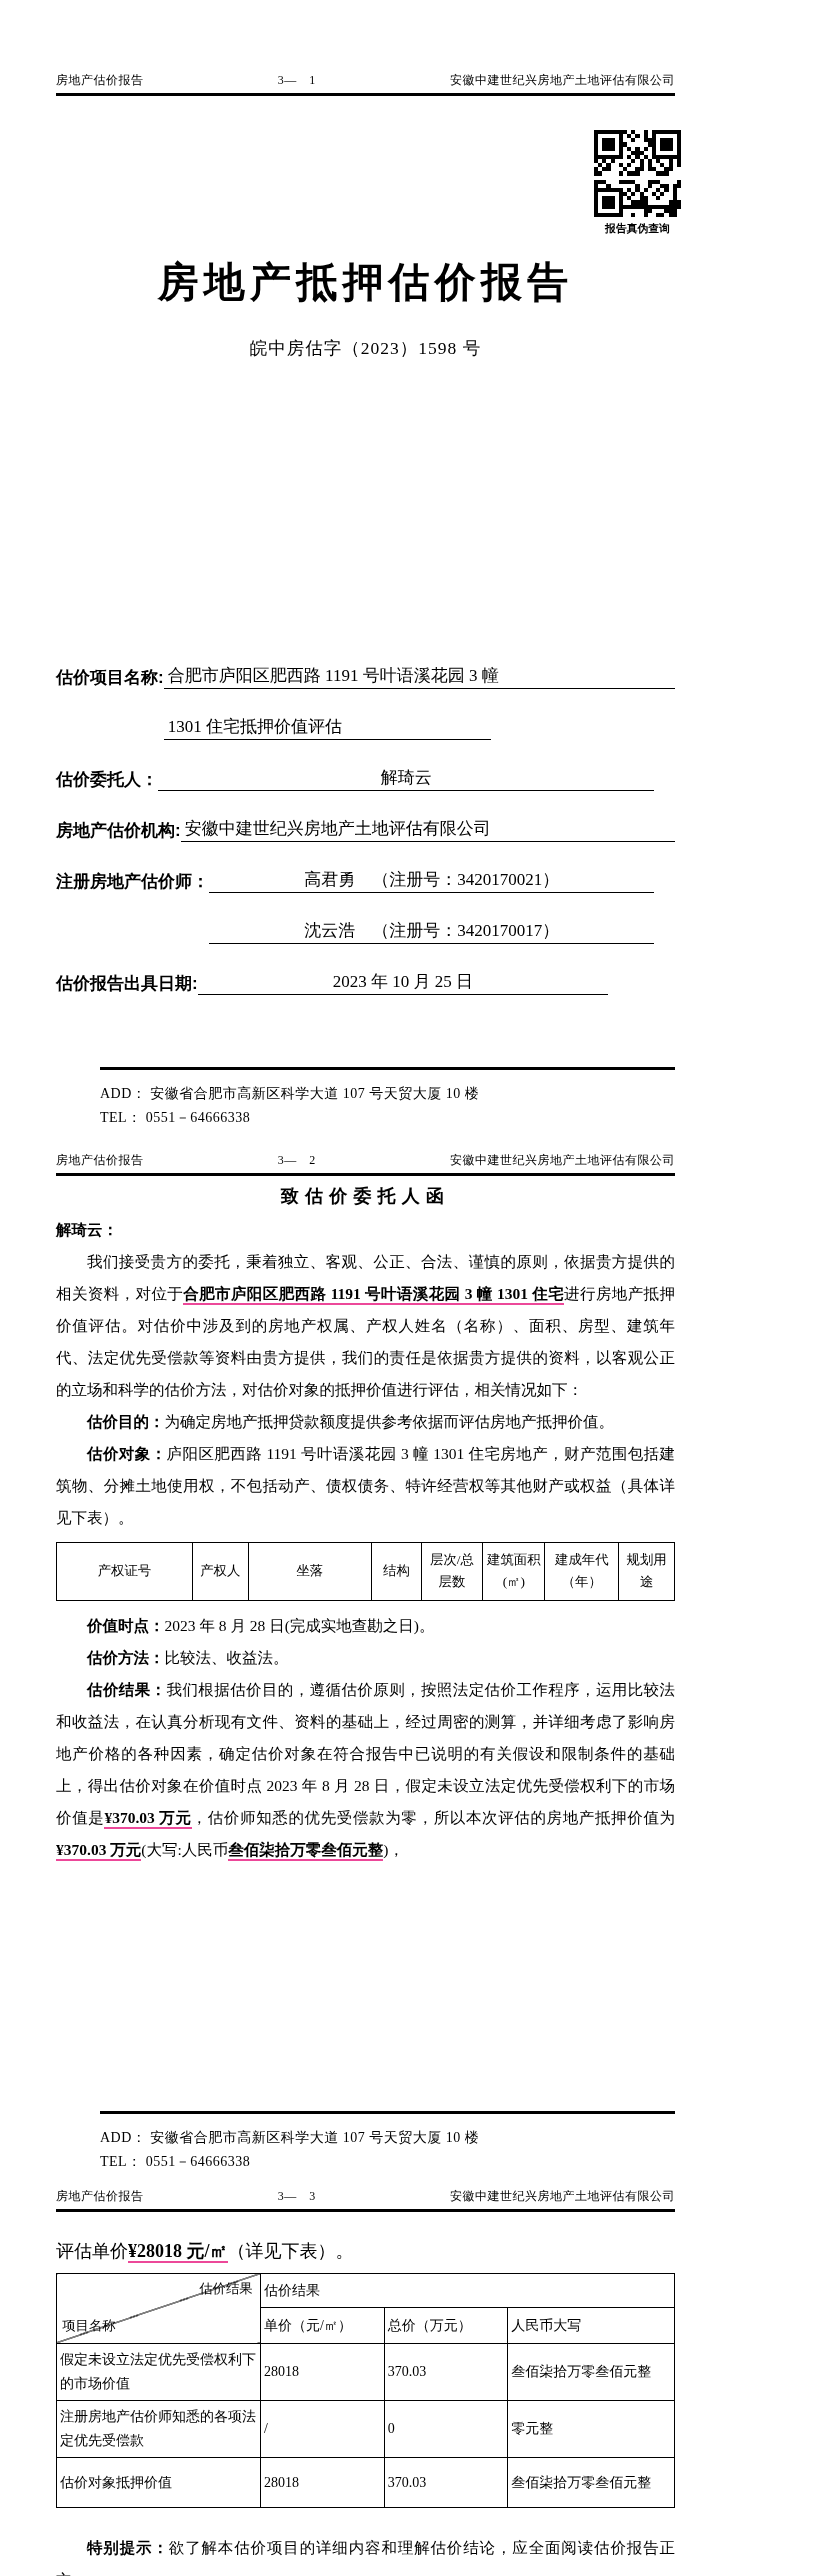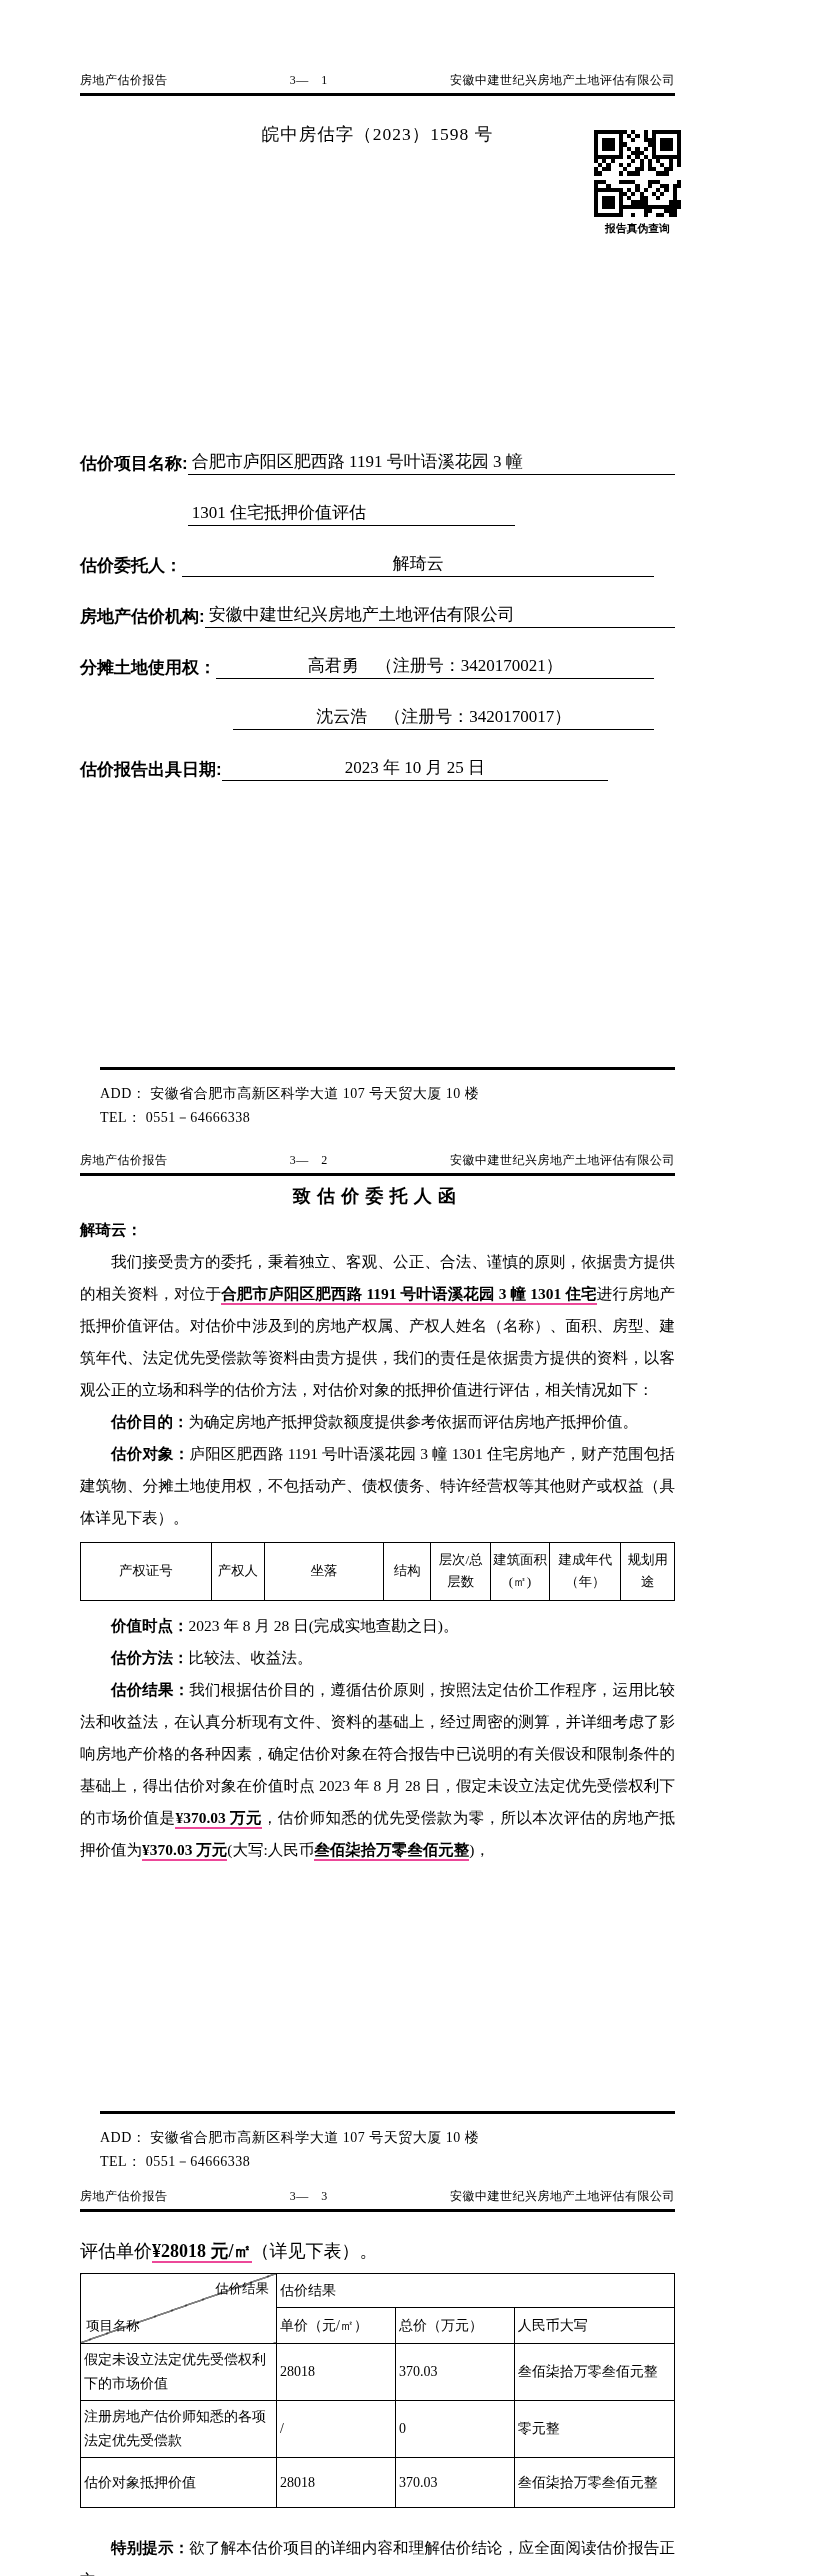--- a/index.html
+++ b/index.html
@@ -1,17 +1,17 @@
 <!DOCTYPE html>
 <html style="font-size:8.2px"><head>
 <meta charset="utf-8">
 <style>
   html,body{margin:0;padding:0;background:#ffffff;}
   body{width:818px;font-family:"Liberation Serif","DejaVu Serif",serif;color:#000;}
-  .page{position:relative;width:770px;box-sizing:border-box;padding-left:80px;padding-right:95px;overflow:hidden;}
+  .page{position:relative;width:770px;box-sizing:border-box;padding-left:56px;padding-right:95px;overflow:hidden;}
   .page-1{height:1140px;padding-top:72px;}
   .page-2{height:1042px;padding-top:12.4px;}
   .page-3{height:1118px;padding-top:6.2px;}
 
   
   .phead{display:flex;justify-content:space-between;align-items:baseline;font-size:12px;letter-spacing:0.5px;padding-bottom:3.6px;border-bottom:3.1px solid #000;}
   .phead .mid{flex:0 0 auto;}
   .pfoot{position:absolute;left:100px;right:95px;border-top:3.1px solid #000;padding-top:12.4px;font-size:14px;line-height:1.7;letter-spacing:0.5px;}
   .pf-line{white-space:nowrap;}
   .page-1 .pfoot{bottom:10.3px;}
@@ -294,41 +294,42 @@
         <rect x="9" y="20" width="1" height="1" fill="#000"></rect>
         <rect x="12" y="20" width="1" height="1" fill="#000"></rect>
         <rect x="15" y="20" width="1" height="1" fill="#000"></rect>
         <rect x="16" y="20" width="1" height="1" fill="#000"></rect>
         <rect x="18" y="20" width="1" height="1" fill="#000"></rect>
         <rect x="19" y="20" width="1" height="1" fill="#000"></rect>
       </svg>
     <div class="qr-caption">报告真伪查询</div>
   </div>
 
+  <div class="cover-title">房地产抵押估价报告</div>
   <div class="doc-number">皖中房估字（2023）1598 号</div>
 
   <div class="cover-fields">
     <div class="f-row">
       <span class="f-label">估价项目名称:</span>
       <span class="f-value f-grow f-left">合肥市庐阳区肥西路 1191 号叶语溪花园 3 幢</span>
     </div>
     <div class="f-row">
       <span class="f-label ghost">估价项目名称:</span>
       <span class="f-value f-narrow f-left">1301 住宅抵押价值评估</span>
     </div>
     <div class="f-row">
       <span class="f-label">估价委托人：</span>
       <span class="f-value f-grow f-center f-pad-right-sm">解琦云</span>
     </div>
     <div class="f-row">
       <span class="f-label">房地产估价机构:</span>
       <span class="f-value f-grow f-left">安徽中建世纪兴房地产土地评估有限公司</span>
     </div>
     <div class="f-row">
-      <span class="f-label">分摊土地使用权：</span>
+      <span class="f-label">注册房地产估价师：</span>
       <span class="f-value f-grow f-center f-pad-right-sm">高君勇　（注册号：3420170021）</span>
     </div>
     <div class="f-row">
       <span class="f-label ghost">注册房地产估价师：</span>
       <span class="f-value f-grow f-center f-pad-right-sm">沈云浩　（注册号：3420170017）</span>
     </div>
     <div class="f-row">
       <span class="f-label">估价报告出具日期:</span>
       <span class="f-value f-grow f-center f-pad-right">2023 年 10 月 25 日</span>
     </div>

